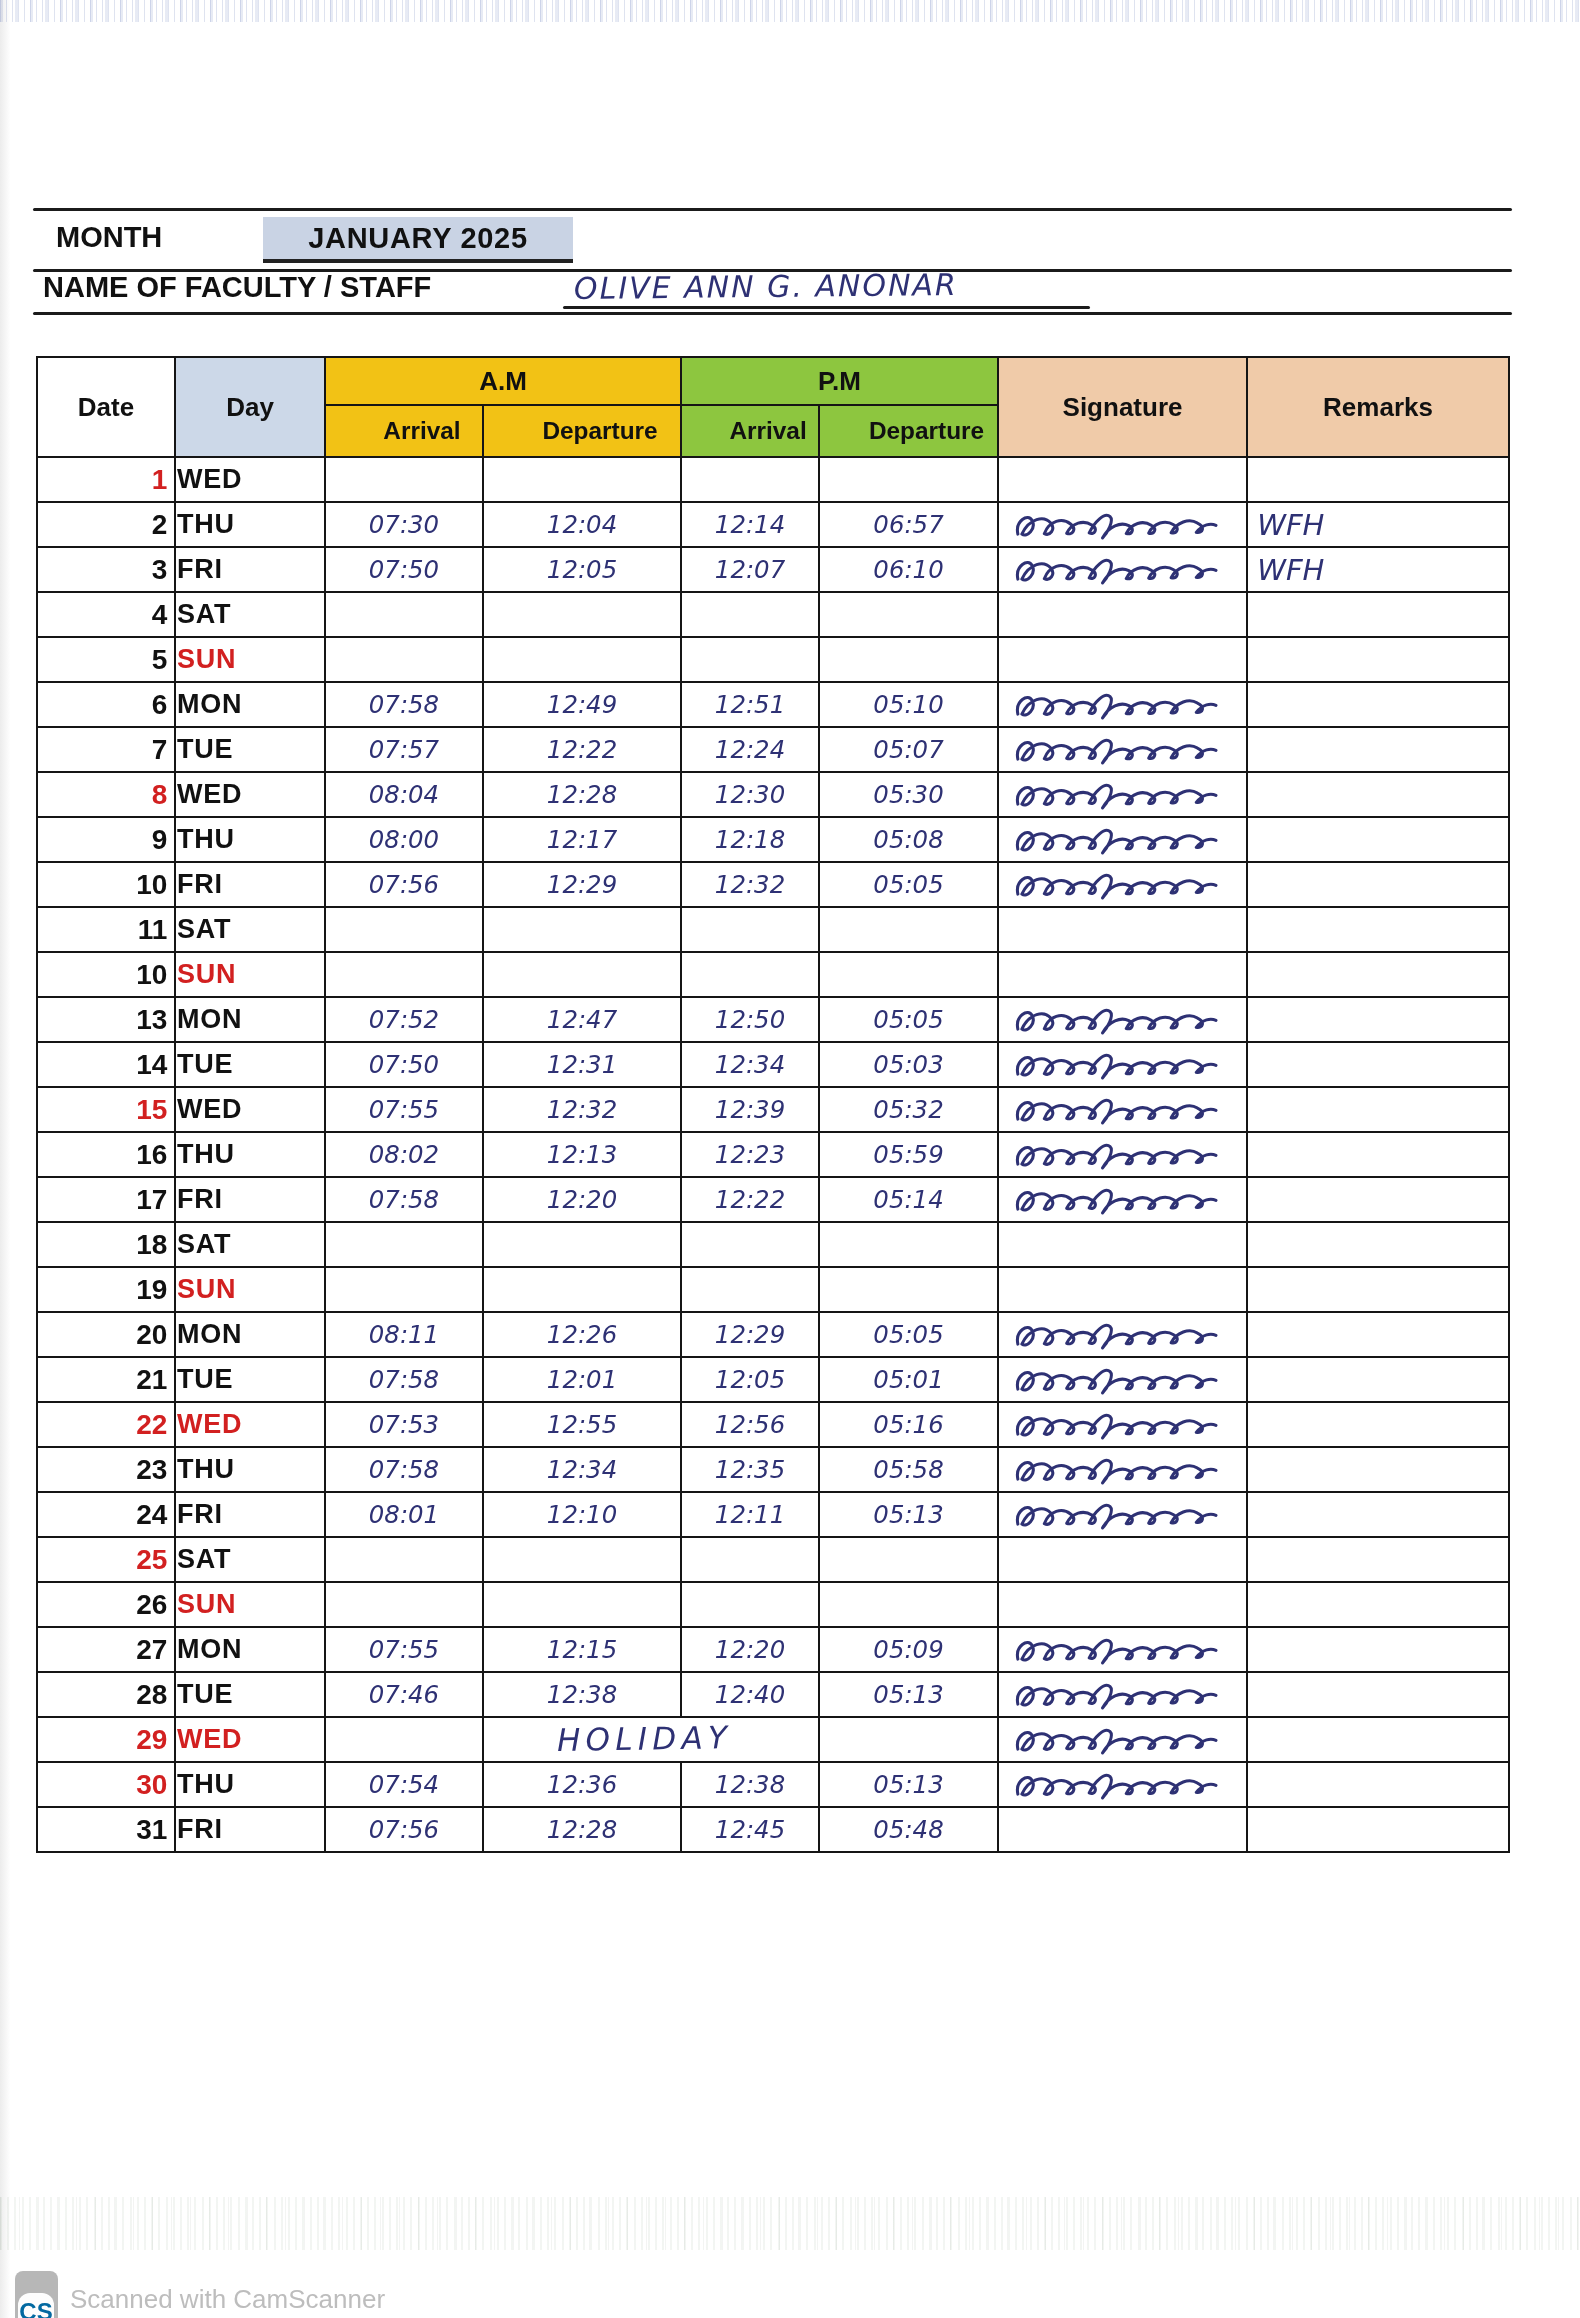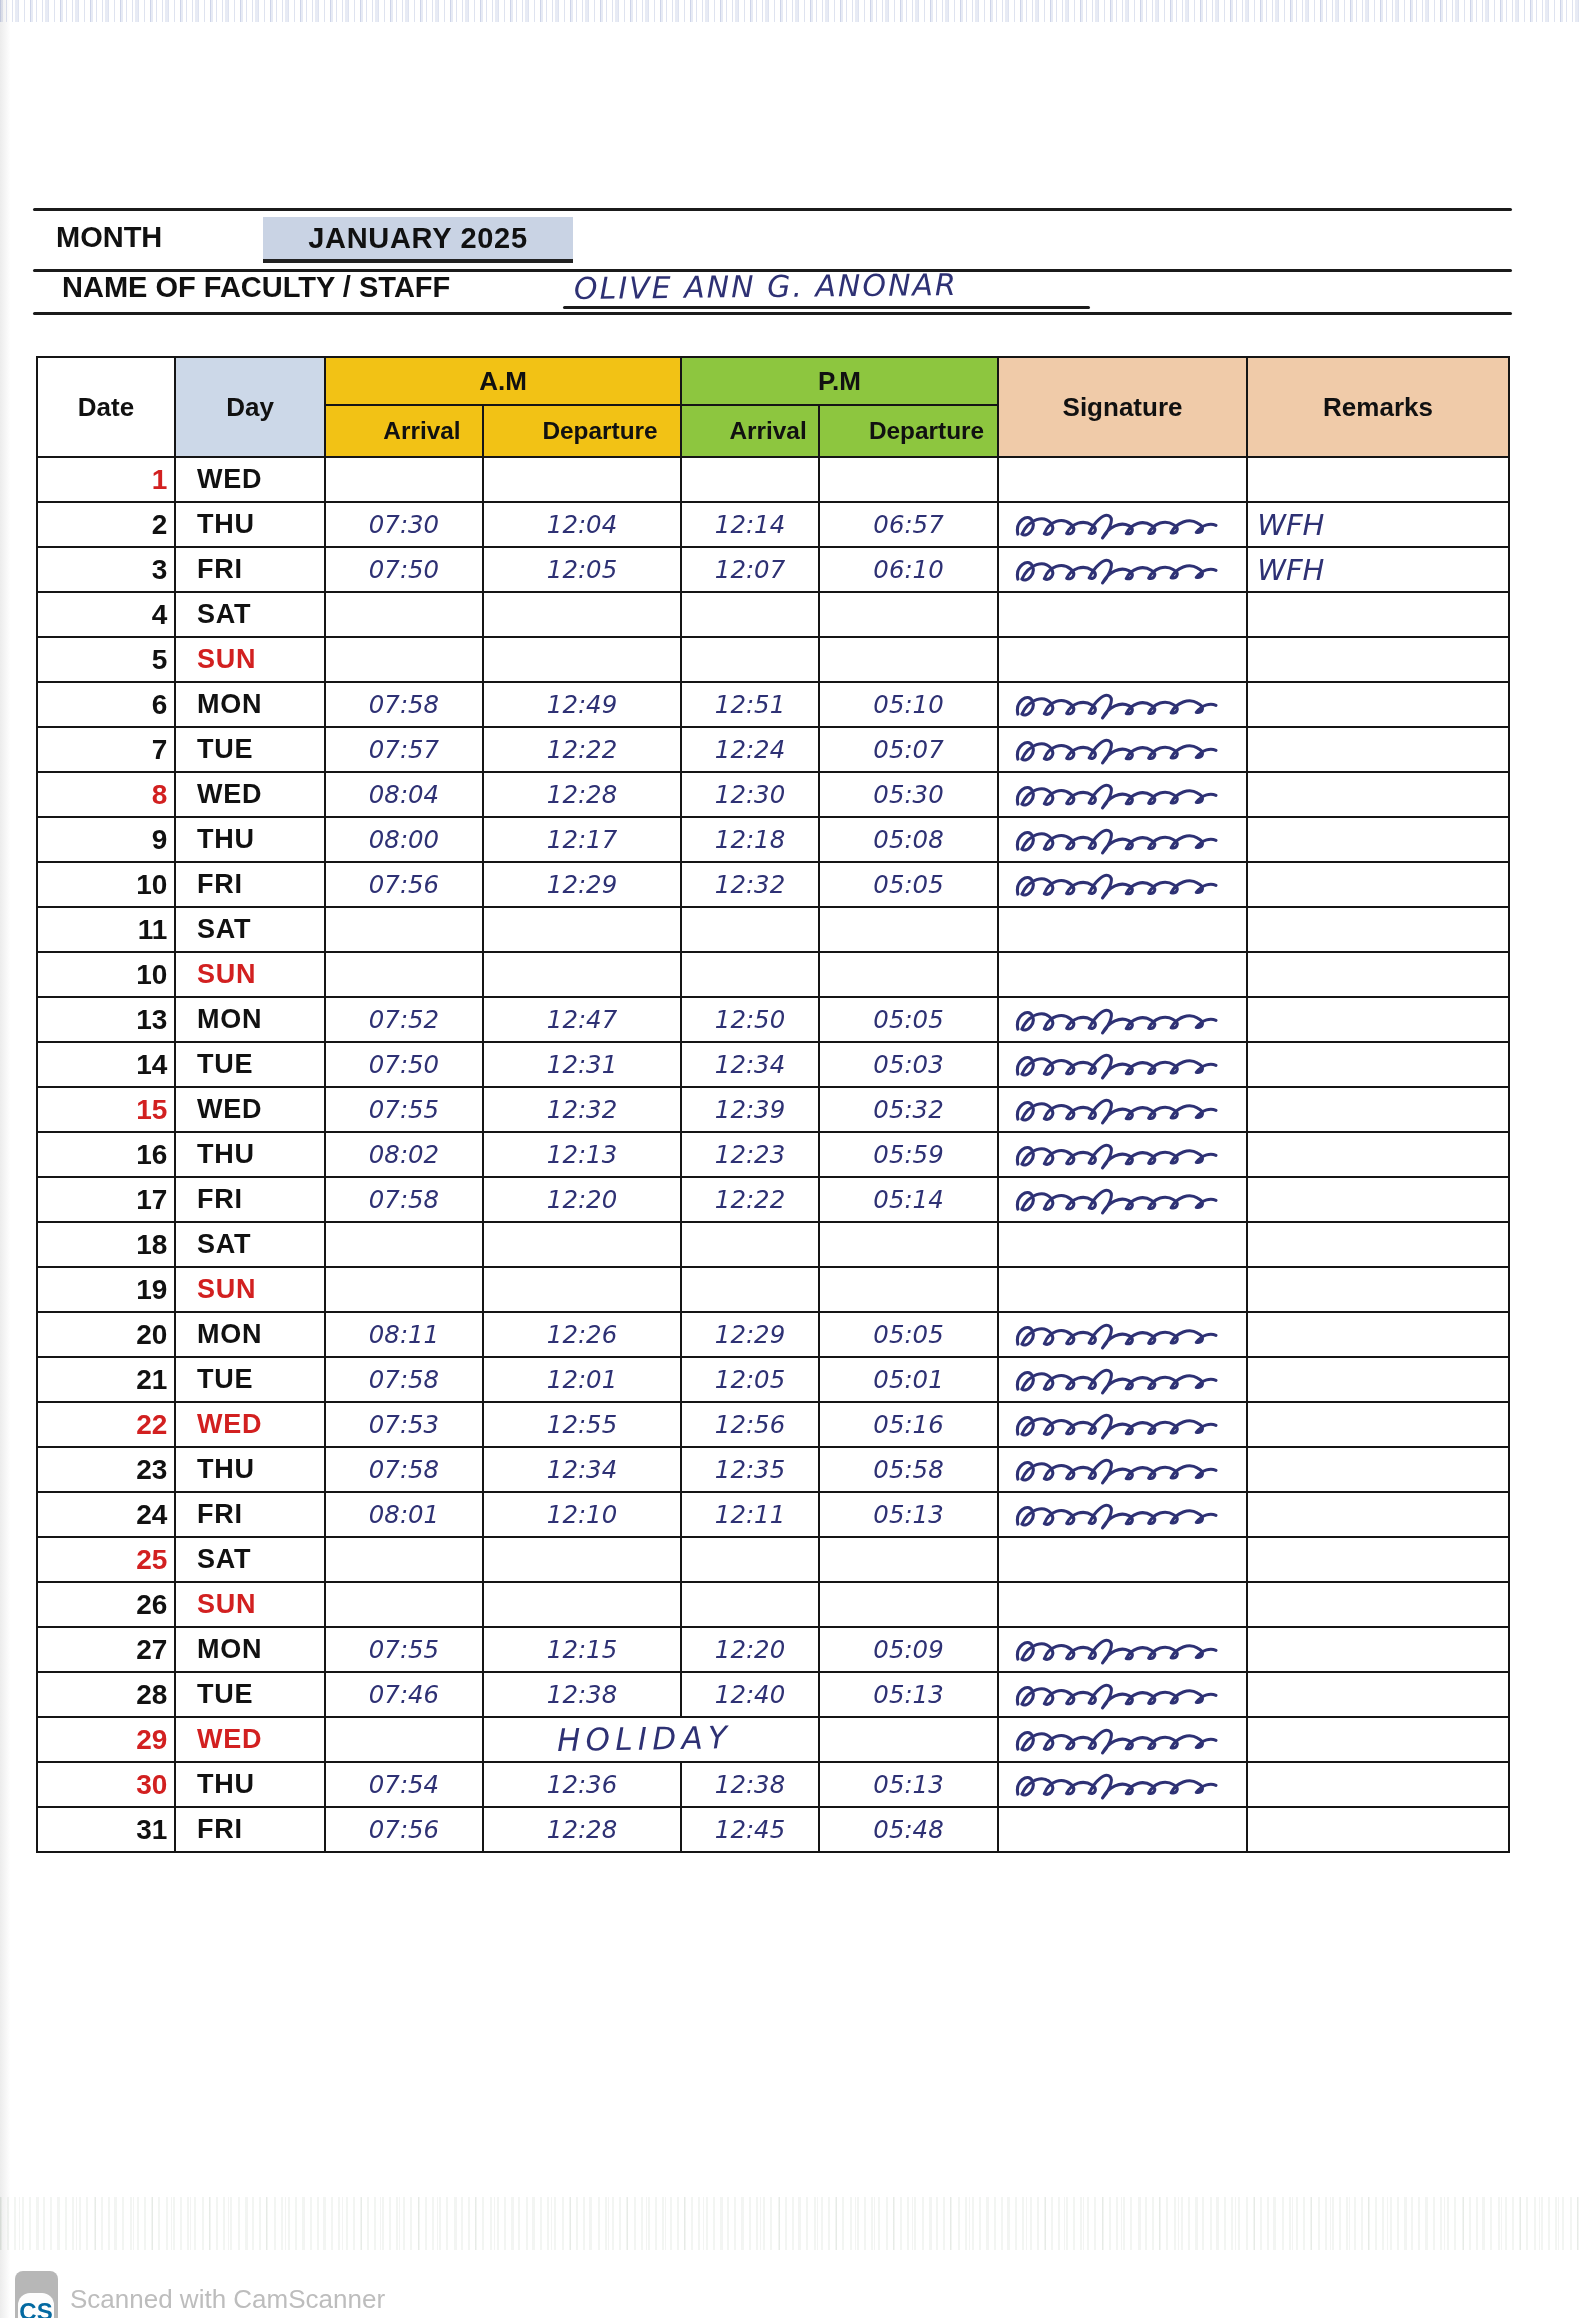--- a/index.html
+++ b/index.html
@@ -25,21 +25,21 @@
     transform:rotate(-0.6deg);}
   .name-underline{position:absolute;left:563px;top:306px;width:527px;height:3.3px;background:#1b1b1b;border-radius:2px;}
   
   table{position:absolute;left:36px;top:356px;border-collapse:collapse;table-layout:fixed;width:1472px;}
   td,th{border:2px solid #151515;border-bottom-width:2.6px;padding:0;overflow:visible;}
   th{font-size:26px;font-weight:800;color:#111;}
   thead tr.r1 th{height:46px;}
   thead tr.r2 th{height:50px;font-size:24.4px;padding-left:36px;}
   tbody td{height:43px;vertical-align:middle;}
   td.date{ text-align:right;padding-right:6.6px;font-size:28px;font-weight:800;color:#111;}
-  td.day{ text-align:left;padding-left:21px;font-size:27px;font-weight:800;color:#111;letter-spacing:0.7px;}
+  td.day{ text-align:left;padding-left:1px;font-size:27px;font-weight:800;color:#111;letter-spacing:0.7px;}
   td.time{text-align:center;font-size:24.4px;}
   .red{color:var(--red) !important;}
   .am-fill{background:var(--am);}
   .pm-fill{background:var(--pm);}
   .day-fill{background:var(--dayfill);}
   .sig-fill{background:var(--sigfill);}
   td.sig{padding-left:8px;}
   td.rem{padding-left:9.2px;font-size:29px;}
   .holiday-cell{position:relative;}
   .holiday-text{position:absolute;left:22%;top:50%;transform:translateY(-54%) rotate(-1deg);
@@ -57,21 +57,21 @@
 
 <div class="sheet">
   <div class="noise-top"></div>
 
   <div class="rule" style="top:208px;"></div>
 
   <div class="label" style="left:38px;top:221px;">MONTH</div>
   <div class="hl-box">JANUARY  2025</div>
   <div class="rule" style="top:269px;"></div>
 
-  <div class="label" style="left:44px;top:271px;text-align:right;">NAME OF FACULTY / STAFF</div>
+  <div class="label" style="left:25px;top:271px;text-align:right;">NAME OF FACULTY / STAFF</div>
   <div class="hw name-hw">OLIVE ANN G. ANONAR</div>
   <div class="rule" style="top:312px;"></div>
   <div class="name-underline"></div>
 
   <table>
     <colgroup>
       <col style="width:138px">
         <col style="width:150px">
         <col style="width:158px">
         <col style="width:198px">

